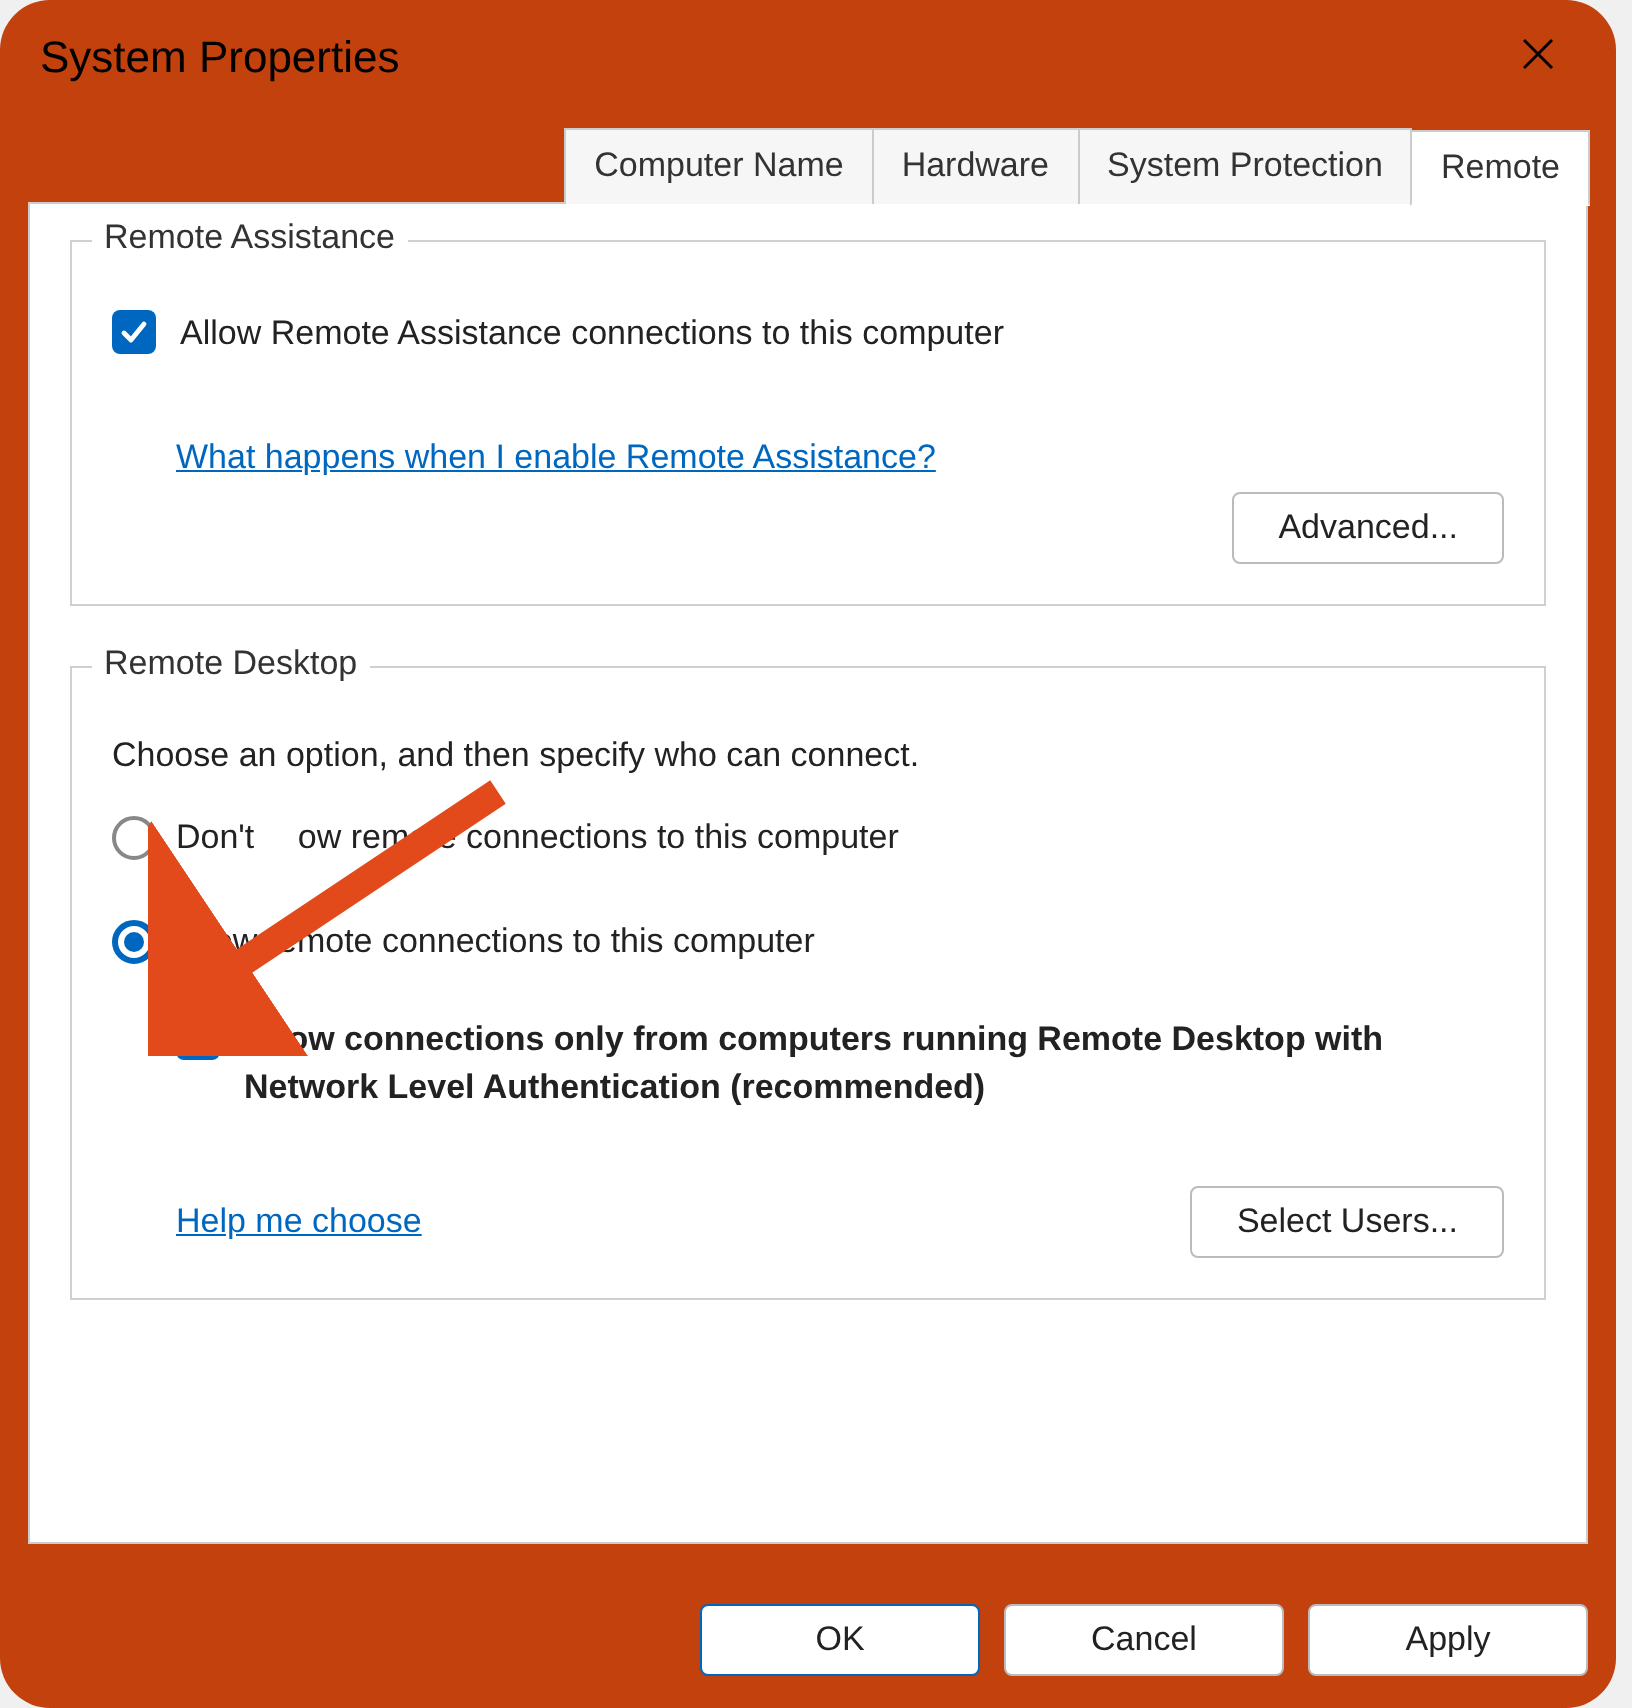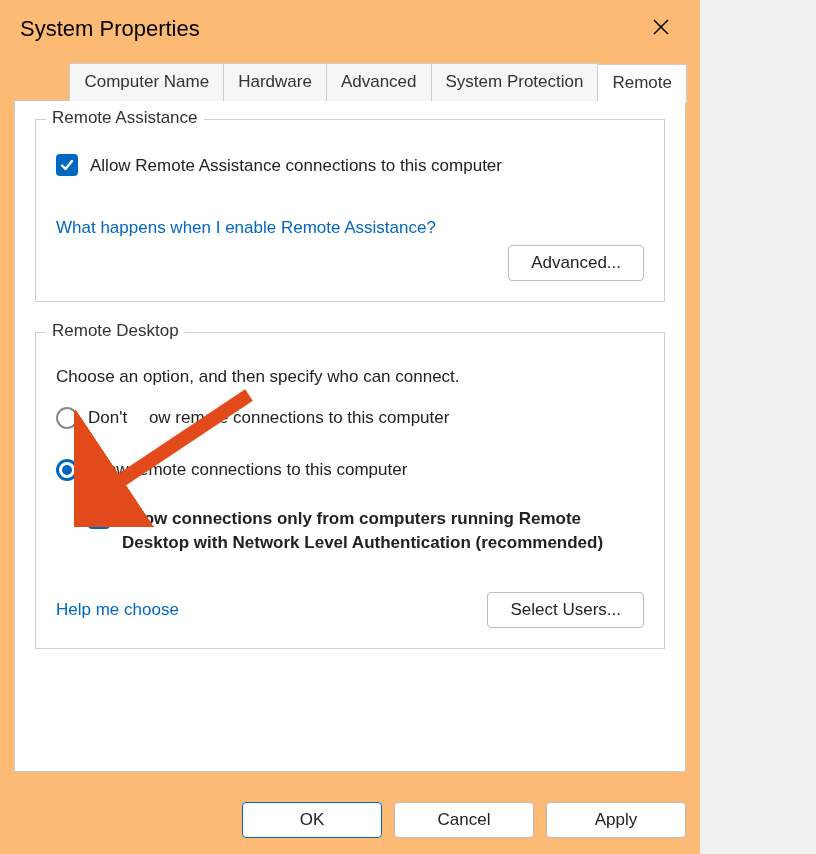--- a/index.html
+++ b/index.html
@@ -9,25 +9,26 @@
     }
     body {
       font-family: 'Segoe UI', Tahoma, sans-serif;
       font-size: 15px;
       background: #f0f0f0;
       width: 816px;
       height: 854px;
       overflow: hidden;
     }
     .window {
-      width: 700px;
+      width: 808px;
       height: 854px;
-      background: #fdba74;
+      background: #c2410c;
       display: flex;
       flex-direction: column;
+      border-radius: 25px;
     }
     .titlebar {
       display: flex;
       align-items: center;
       justify-content: space-between;
       padding: 14px 20px 10px 20px;
     }
     .title {
       font-size: 22px;
       color: #000;
@@ -121,23 +122,25 @@
     }
     .cb-label {
       margin-left: 12px;
       font-size: 17px;
       color: #222;
       line-height: 1.4;
       cursor: pointer;
     }
     .link {
       color: #0067c0;
+      text-decoration: underline;
       font-size: 17px;
       cursor: pointer;
       display: inline-block;
+      margin-left: 32px;
     }
     .btn {
       background: #fff;
       border: 1px solid #bbb;
       border-radius: 4px;
       padding: 7px 22px;
       font-size: 17px;
       color: #222;
       cursor: pointer;
       min-width: 120px;
@@ -226,21 +229,20 @@
         <line x1="2" y1="2" x2="16" y2="16" stroke="#000" stroke-width="1.5"></line>
         <line x1="16" y1="2" x2="2" y2="16" stroke="#000" stroke-width="1.5"></line>
       </svg>
     </div>
   </div>
 
   <div class="content">
     <div class="tabs">
       <div class="tab">Computer Name</div>
       <div class="tab">Hardware</div>
-      <div class="tab">Advanced</div>
       <div class="tab">System Protection</div>
       <div class="tab active">Remote</div>
     </div>
 
     <div class="tab-panel">
 
       <div class="group">
         <div class="group-title">Remote Assistance</div>
 
         <div class="checkbox-row first">

